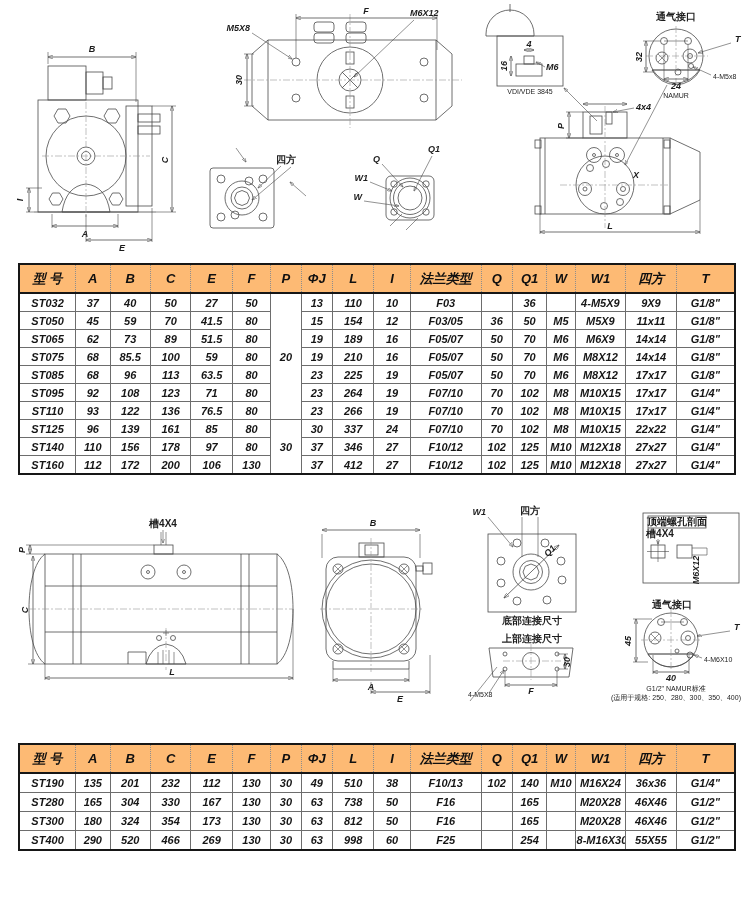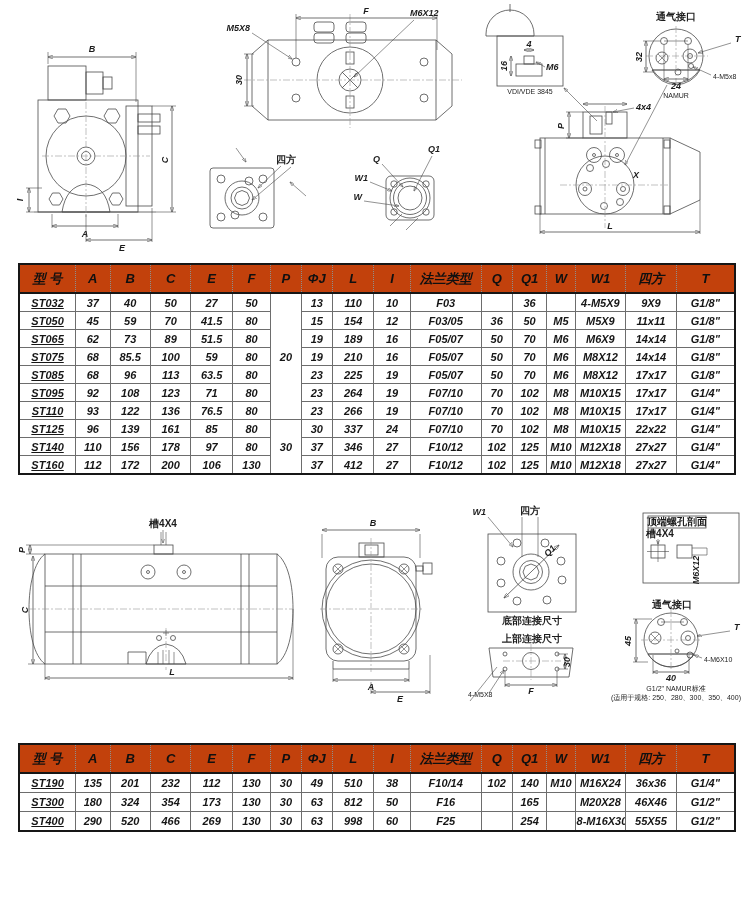--- a/index.html
+++ b/index.html
@@ -12,28 +12,28 @@
   svg .dm{stroke:#333;stroke-width:.7;}
   svg .cl{stroke:#999;stroke-width:.6;stroke-dasharray:7 2 2 2;}
   svg .thin{stroke-width:.6;}
   svg text{stroke:none;fill:#1c1c1c;}
   svg text.d{font:italic 700 9px "Liberation Sans",sans-serif;}
   svg text.zh{font:700 10px "Liberation Sans",sans-serif;}
   svg text.lat{font:400 7px "Liberation Sans",sans-serif;}
   table.spec{position:absolute;left:18px;width:718px;border-collapse:collapse;table-layout:fixed;
              background:#fff;border:2px solid #161616;}
   #t1{top:263px;} #t2{top:743px;}
-  .spec th{background:#c2410c;border-bottom:2px solid #161616;border-left:1px dotted #8d8d8d;
+  .spec th{background:#fdba74;border-bottom:2px solid #161616;border-left:1px dotted #8d8d8d;
            font:italic 700 13px "Liberation Sans",sans-serif;color:#101010;height:27px;padding:0;}
   .spec th:first-child{border-left:none;}
   .spec td{border:1px solid #6d6d6d;text-align:center;vertical-align:middle;
            font:italic 600 11px "Liberation Sans",sans-serif;color:#161616;
            height:17px;padding:0 1px;white-space:nowrap;overflow:hidden;}
   #t2 td{height:18px;}
-  .spec td.model{font-weight:700;text-decoration:underline;}
+  .spec td.model{font-weight:700;}
   .spec tr.group-start td{border-top:1.5px solid #3a3a3a;}
 </style>
 </head>
 <body>
 
 <div class="page">
 
 <svg id="topDraw" class="draw" width="750" height="262" viewBox="0 0 750 262">
   <defs>
     <marker id="ar" viewBox="0 0 8 6" markerWidth="8" markerHeight="6" refX="7.5" refY="3" orient="auto-start-reverse">
@@ -717,27 +717,46 @@
           <td class="model">ST190</td>
           <td>135</td>
           <td>201</td>
           <td>232</td>
           <td>112</td>
           <td>130</td>
           <td>30</td>
           <td>49</td>
           <td>510</td>
           <td>38</td>
-          <td>F10/14</td>
+          <td>F10/13</td>
           <td>102</td>
           <td>140</td>
           <td>M10</td>
           <td>M16X24</td>
           <td>36x36</td>
           <td>G1/4"</td>
+        </tr>
+        <tr>
+          <td class="model">ST280</td>
+          <td>165</td>
+          <td>304</td>
+          <td>330</td>
+          <td>167</td>
+          <td>130</td>
+          <td>30</td>
+          <td>63</td>
+          <td>738</td>
+          <td>50</td>
+          <td>F16</td>
+          <td></td>
+          <td>165</td>
+          <td></td>
+          <td>M20X28</td>
+          <td>46X46</td>
+          <td>G1/2"</td>
         </tr>
         <tr>
           <td class="model">ST300</td>
           <td>180</td>
           <td>324</td>
           <td>354</td>
           <td>173</td>
           <td>130</td>
           <td>30</td>
           <td>63</td>

